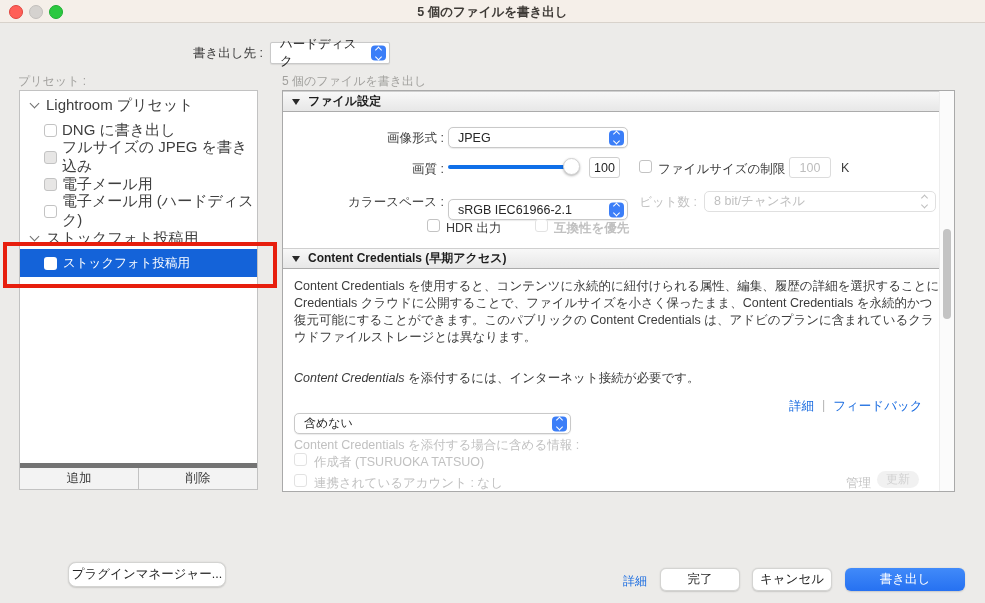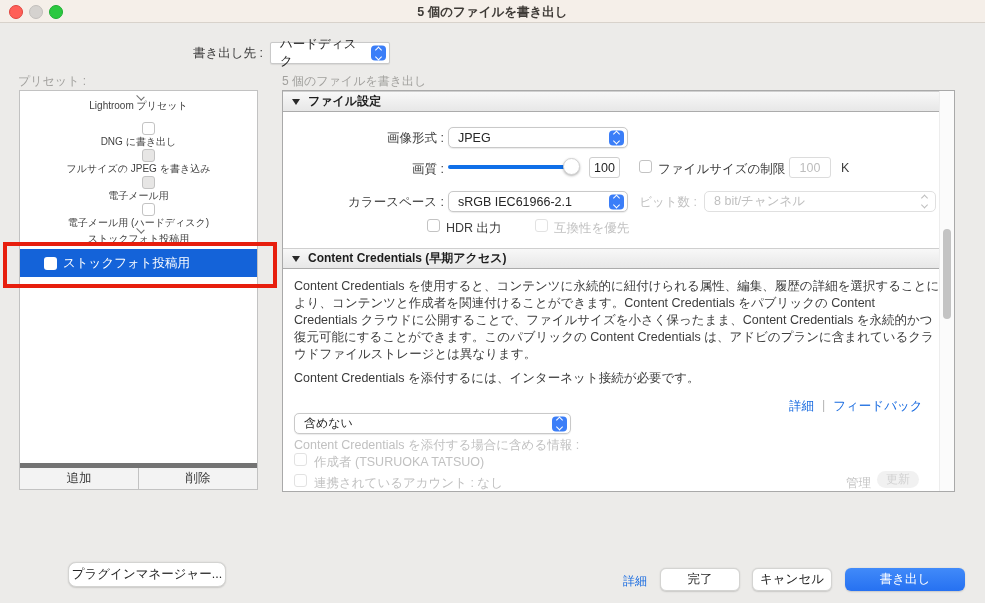--- a/index.html
+++ b/index.html
@@ -29,21 +29,21 @@
   .stepper .chv.up{transform:rotate(-45deg);margin-bottom:1px;}
   .stepper .chv.dn{transform:rotate(135deg);margin-top:1px;}
   .stepper.gray{background:transparent;}
   .stepper.gray .chv{border-color:#bdbdbd;}
   .dd-exp{left:270px;top:42px;width:120px;height:22px;border-radius:2px;}
   
   .caption{position:absolute;font-size:12px;color:#a2a19e;}
   .listbox{position:absolute;left:19px;top:90px;width:239px;height:400px;background:#fff;
            border:1px solid #c2c2c2;box-sizing:border-box;}
   .trow{position:absolute;left:0;right:0;height:16px;display:flex;align-items:center;
-        font-size:10px;color:#3f3f3f;flex-direction:column;}
+        font-size:15px;color:#3f3f3f;}
   .tchv{width:6px;height:6px;border:solid #6f6f6f;border-width:0 1.5px 1.5px 0;
         transform:rotate(45deg);margin-left:11px;margin-right:8px;margin-top:-3px;}
   .cb{width:13px;height:13px;border:1px solid #c3c3c3;border-radius:3px;background:#fff;
       box-sizing:border-box;flex:none;}
   .cb.fill{background:#e7e6e5;}
   .trow .cb{margin-left:24px;margin-right:5px;}
   .sel-row{position:absolute;left:0;right:0;top:158px;height:28px;background:#1463d9;
            display:flex;align-items:center;font-size:12.5px;color:#fff;}
   .sel-row .cb{margin-left:24px;margin-right:6px;border:none;}
   .red-box{position:absolute;left:3px;top:242px;width:266px;height:38px;
@@ -70,21 +70,21 @@
                 border:0.5px solid #d2d2d2;box-shadow:0 1px 2.5px rgba(0,0,0,0.3);box-sizing:border-box;}
   .valbox{position:absolute;width:31px;height:21px;border:1px solid #cecece;border-radius:3px;
           box-sizing:border-box;display:flex;align-items:center;justify-content:center;
           font-size:12.5px;color:#1f1f1f;background:#fff;}
   .valbox.dis{border-color:#dcdcdc;color:#bdbdbd;}
   .pcb{position:absolute;width:13px;height:13px;border:1px solid #c3c3c3;border-radius:3px;
        background:#fff;box-sizing:border-box;}
   .pcb.dis{border-color:#e2e2e2;}
   .para{position:absolute;left:11px;width:648px;font-size:12.5px;line-height:17px;color:#3c3c3c;}
   .note{position:absolute;left:11px;font-size:12.5px;color:#3a3a3a;}
-  .note .it{}
+  .note .it{font-style:italic;}
   .cc-links{position:absolute;left:506px;top:307px;display:flex;gap:8px;font-size:12.5px;}
   .link{color:#1a6ce0;}
   .linksep{color:#b5b5b5;}
   .pill{position:absolute;left:594px;top:380px;height:17px;border-radius:9px;background:#f1f1f1;
         display:flex;align-items:center;padding:0 9px;font-size:12px;color:#d2d2d2;}
   .scroll-col{position:absolute;right:0;top:0;bottom:0;width:14px;background:#fbfbfb;
               border-left:1px solid #ededed;}
   .scroll-thumb{position:absolute;left:3px;top:138px;width:8px;height:90px;border-radius:4px;
                 background:#c3c3c3;}
   
@@ -173,49 +173,48 @@
     <div class="flabel r" style="left:0;top:70px;width:161px;">画質 :</div>
     <div class="slider-track" style="left:165px;top:74px;width:131px;"></div>
     <div class="slider-thumb" style="left:280px;top:67px;"></div>
     <div class="valbox" style="left:306px;top:66px;">100</div>
     <span class="pcb" style="left:356px;top:69px;"></span>
     <div class="flabel" style="left:375px;top:70px;">ファイルサイズの制限 :</div>
     <div class="valbox dis" style="left:506px;top:66px;width:42px;">100</div>
     <div class="flabel" style="left:558px;top:70px;">K</div>
 
     <div class="flabel r" style="left:0;top:103px;width:161px;">カラースペース :</div>
-    <div class="dd" style="left:165px;top:100px;width:180px;">
+    <div class="dd" style="left:165px;top:108px;width:180px;">
       <span>sRGB IEC61966-2.1</span>
       <span class="stepper">
           <i class="chv up"></i>
           <i class="chv dn"></i>
         </span>
     </div>
     <div class="flabel r dis" style="left:330px;top:103px;width:84px;">ビット数 :</div>
     <div class="dd disabled" style="left:421px;top:100px;width:232px;">
       <span>8 bit/チャンネル</span>
       <span class="stepper gray">
           <i class="chv up"></i>
           <i class="chv dn"></i>
         </span>
     </div>
 
     <span class="pcb" style="left:144px;top:128px;"></span>
     <div class="flabel" style="left:163px;top:129px;">HDR 出力</div>
     <span class="pcb dis" style="left:252px;top:128px;"></span>
-    <div class="flabel dis" style="left:271px;top:129px;">互換性を優先</div>
+    <div class="flabel dis" style="left:271px;top:129px;font-weight:bold;">互換性を優先</div>
 
     <div class="sec-h" style="top:157px;">
       <span class="tri"></span>
       <span>Content Credentials (早期アクセス)</span>
     </div>
 
     <div class="para" style="top:187px;">
       <div>Content Credentials を使用すると、コンテンツに永続的に紐付けられる属性、編集、履歴の詳細を選択することに</div>
-      <div>より、コンテンツと作成者を関連付けることができます。Content Credentials をパブリックの Content</div>
       <div>Credentials クラウドに公開することで、ファイルサイズを小さく保ったまま、Content Credentials を永続的かつ</div>
       <div>復元可能にすることができます。このパブリックの Content Credentials は、アドビのプランに含まれているクラ</div>
       <div>ウドファイルストレージとは異なります。</div>
     </div>
 
     <div class="note" style="top:279px;">
       <span class="it">Content Credentials</span><span> を添付するには、インターネット接続が必要です。</span>
     </div>
 
     <div class="dd" style="left:11px;top:322px;width:277px;font-size:12px;">

